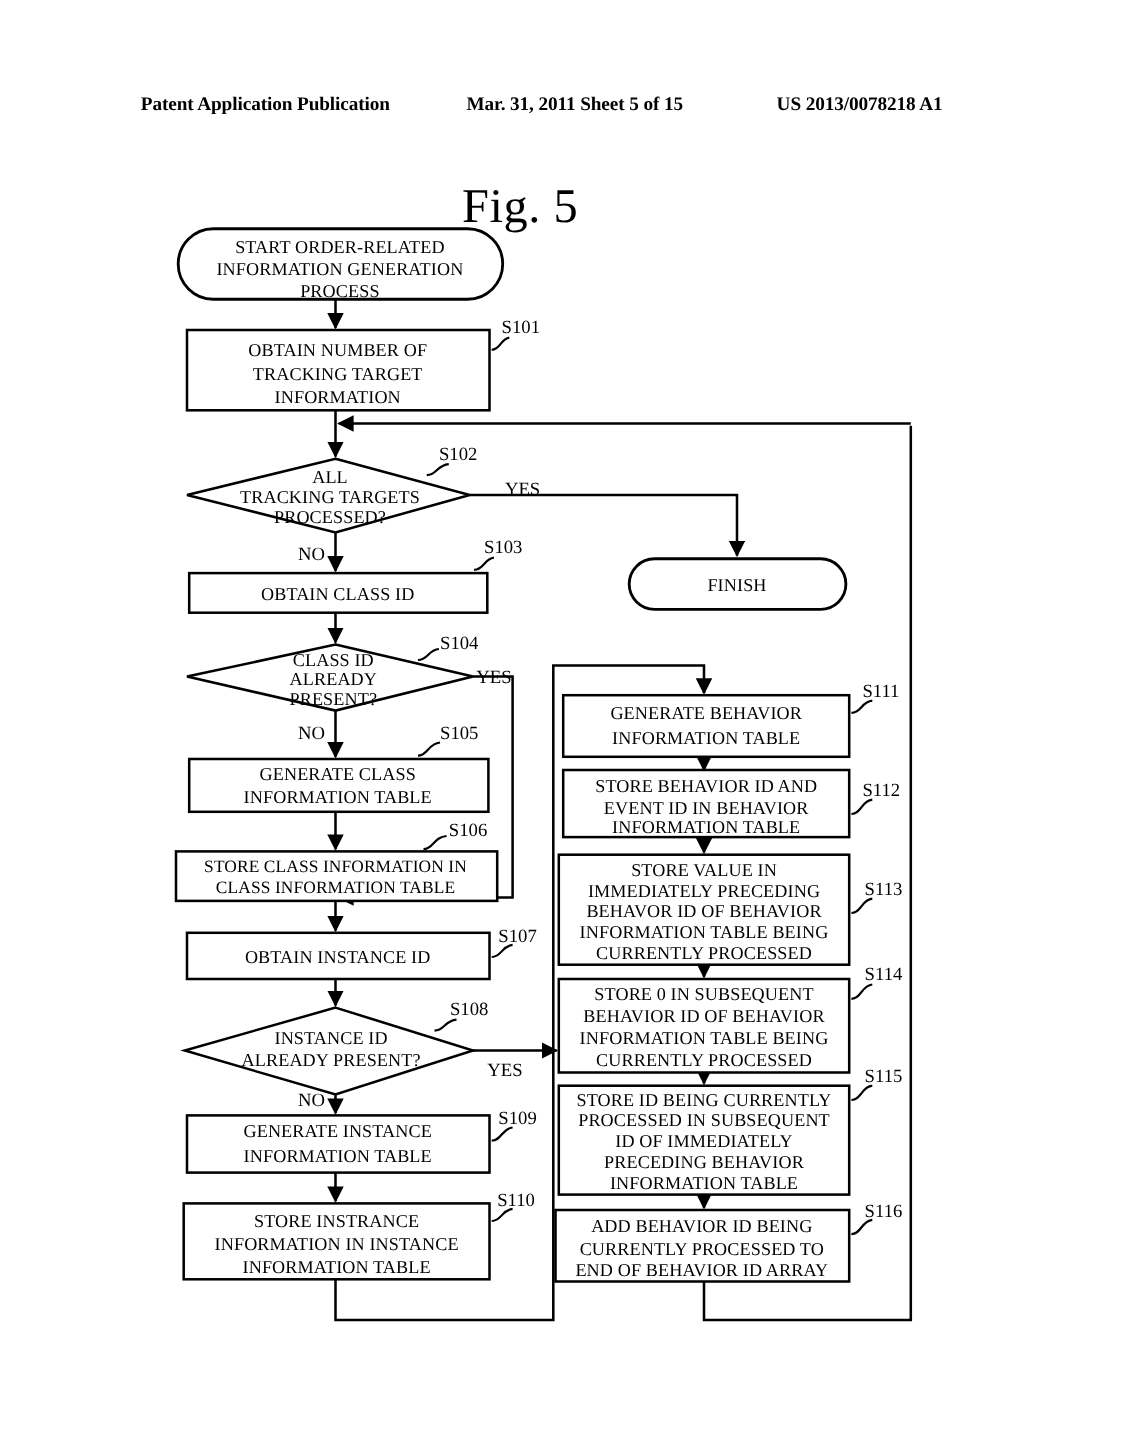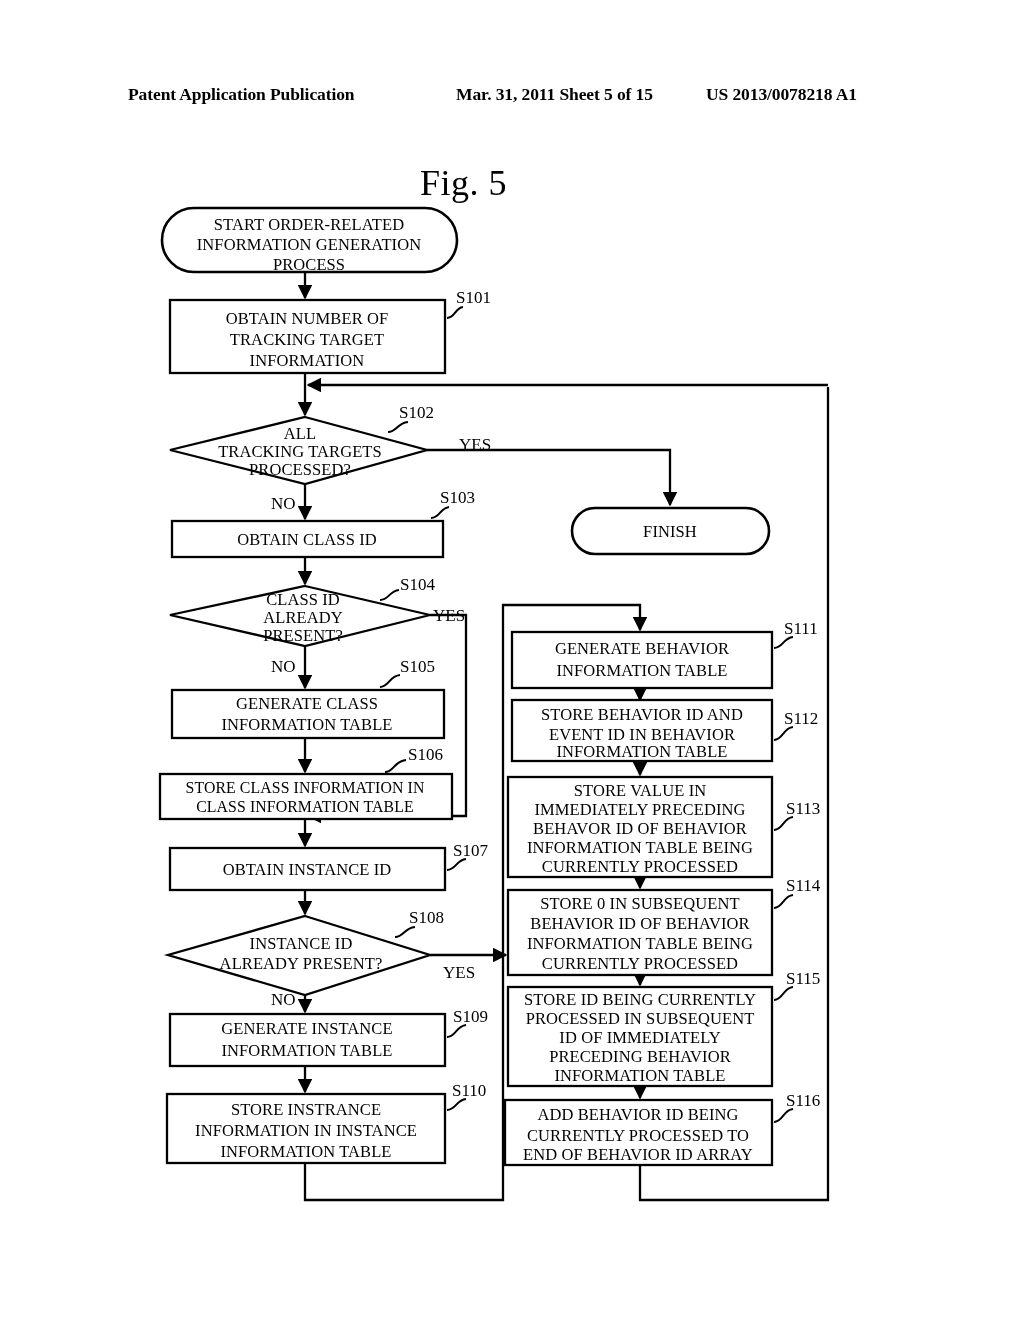--- a/index.html
+++ b/index.html
@@ -32,33 +32,32 @@
     white-space: nowrap;
     padding-left: 43px;
   }
   #patent-header .hdr-pub {
     position: absolute;
     left: 128px;
   }
   #patent-header .hdr-date {
     position: absolute;
     left: 424px;
-    margin-left: 32px;
   }
   #patent-header .hdr-num {
     position: absolute;
     left: 706px;
   }
 
   
   #figure-title {
     position: absolute;
     left: 420px;
     top: 162px;
-    font-size: 36px;
+    font-size: 44px;
     font-family: "Liberation Serif", "DejaVu Serif", serif;
     letter-spacing: 0.5px;
   }
 
   
   #flowchart-svg {
     position: absolute;
     left: 0;
     top: 0;
     width: 1024px;

